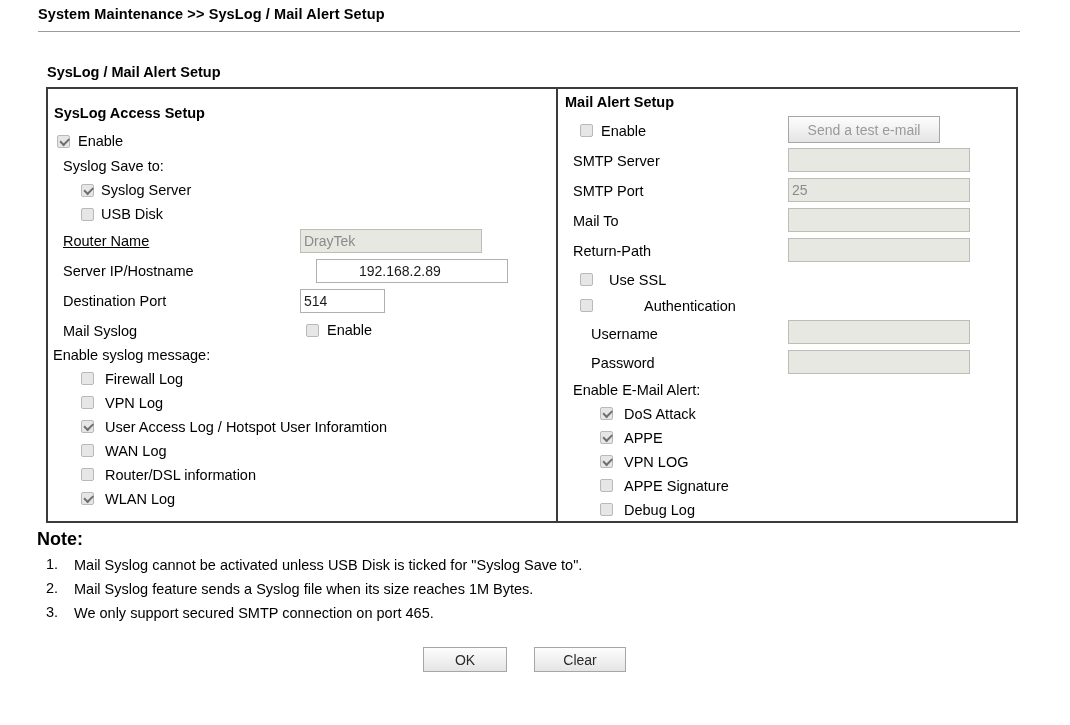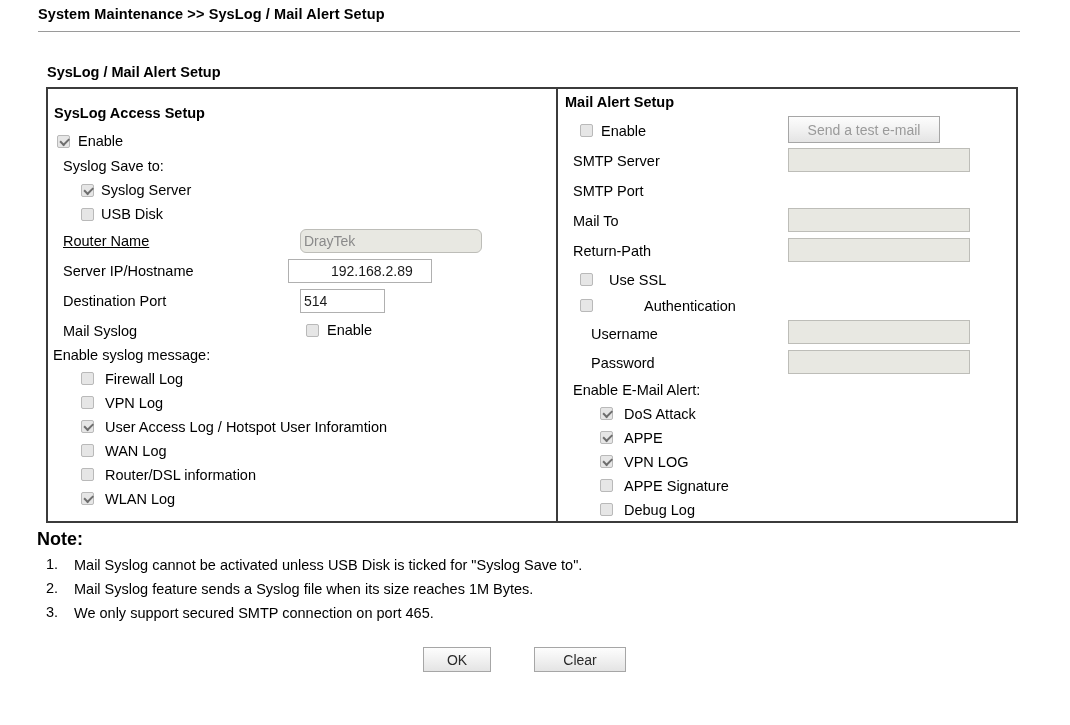--- a/index.html
+++ b/index.html
@@ -140,24 +140,24 @@
 
   <div class="lbl" style="left:63px; top:158px;">Syslog Save to:</div>
 
   <span class="cbx checked" style="left:81px; top:184px;"></span>
   <div class="lbl" style="left:101px; top:182px;">Syslog Server</div>
 
   <span class="cbx" style="left:81px; top:208px;"></span>
   <div class="lbl" style="left:101px; top:206px;">USB Disk</div>
 
   <div class="lbl underline" style="left:63px; top:233px;text-decoration:underline;">Router Name</div>
-  <input class="fld disabled" style="left: 300px; top: 229px; width: 182px; border-radius: 6px;" readonly="" value="DrayTek">
+  <input class="fld disabled" style="left: 300px; top: 229px; width: 182px;" readonly="" value="DrayTek">
 
   <div class="lbl" style="left:63px; top:263px;">Server IP/Hostname</div>
-  <input class="fld" style="left: 288px; top: 259px; width: 144px; padding-left: 42px;" value="192.168.2.89">
+  <input class="fld" style="left: 316px; top: 259px; width: 192px; padding-left: 42px;" value="192.168.2.89">
 
   <div class="lbl" style="left:63px; top:293px;">Destination Port</div>
   <input class="fld" style="left: 300px; top: 289px; width: 85px;" value="514">
 
   <div class="lbl" style="left:63px; top:323px;">Mail Syslog</div>
   <span class="cbx" style="left:306px; top:324px;"></span>
   <div class="lbl" style="left:327px; top:322px;">Enable</div>
 
   <div class="lbl" style="left:53px; top:347px;">Enable syslog message:</div>
 
@@ -182,20 +182,21 @@
   <div class="lbl bold" style="left:565px; top:94px;">Mail Alert Setup</div>
 
   <span class="cbx" style="left:580px; top:124px;"></span>
   <div class="lbl" style="left:601px; top:123px;">Enable</div>
   <button class="btn disabled" style="left:788px; top:116px; width:152px; height:27px;">Send a test e-mail</button>
 
   <div class="lbl" style="left:573px; top:153px;">SMTP Server</div>
   <input class="fld disabled" style="left: 788px; top: 148px; width: 182px;" readonly="" value="">
 
   <div class="lbl" style="left:573px; top:183px;">SMTP Port</div>
+  <input class="fld disabled" style="left: 788px; top: 178px; width: 182px;" readonly="" value="25">
 
   <div class="lbl" style="left:573px; top:213px;">Mail To</div>
   <input class="fld disabled" style="left: 788px; top: 208px; width: 182px;" readonly="" value="">
 
   <div class="lbl" style="left:573px; top:243px;">Return-Path</div>
   <input class="fld disabled" style="left: 788px; top: 238px; width: 182px;" readonly="" value="">
 
   <span class="cbx" style="left:580px; top:273px;"></span>
   <div class="lbl" style="left:609px; top:272px;">Use SSL</div>
 
@@ -229,16 +230,16 @@
 
   <div class="note-num" style="left:46px; top:556px;">1.</div>
   <div class="note-item" style="left:74px; top:556px;">Mail Syslog cannot be activated unless USB Disk is ticked for "Syslog Save to".</div>
 
   <div class="note-num" style="left:46px; top:580px;">2.</div>
   <div class="note-item" style="left:74px; top:580px;">Mail Syslog feature sends a Syslog file when its size reaches 1M Bytes.</div>
 
   <div class="note-num" style="left:46px; top:604px;">3.</div>
   <div class="note-item" style="left:74px; top:604px;">We only support secured SMTP connection on port 465.</div>
 
-  <button class="btn" style="left:423px; top:647px; width:68px; height:25px;">OK</button>
+  <button class="btn" style="left:423px; top:647px; width:84px; height:25px;">OK</button>
   <button class="btn" style="left:534px; top:647px; width:92px; height:25px;">Clear</button>
 
 </div>
 
 </body></html>

